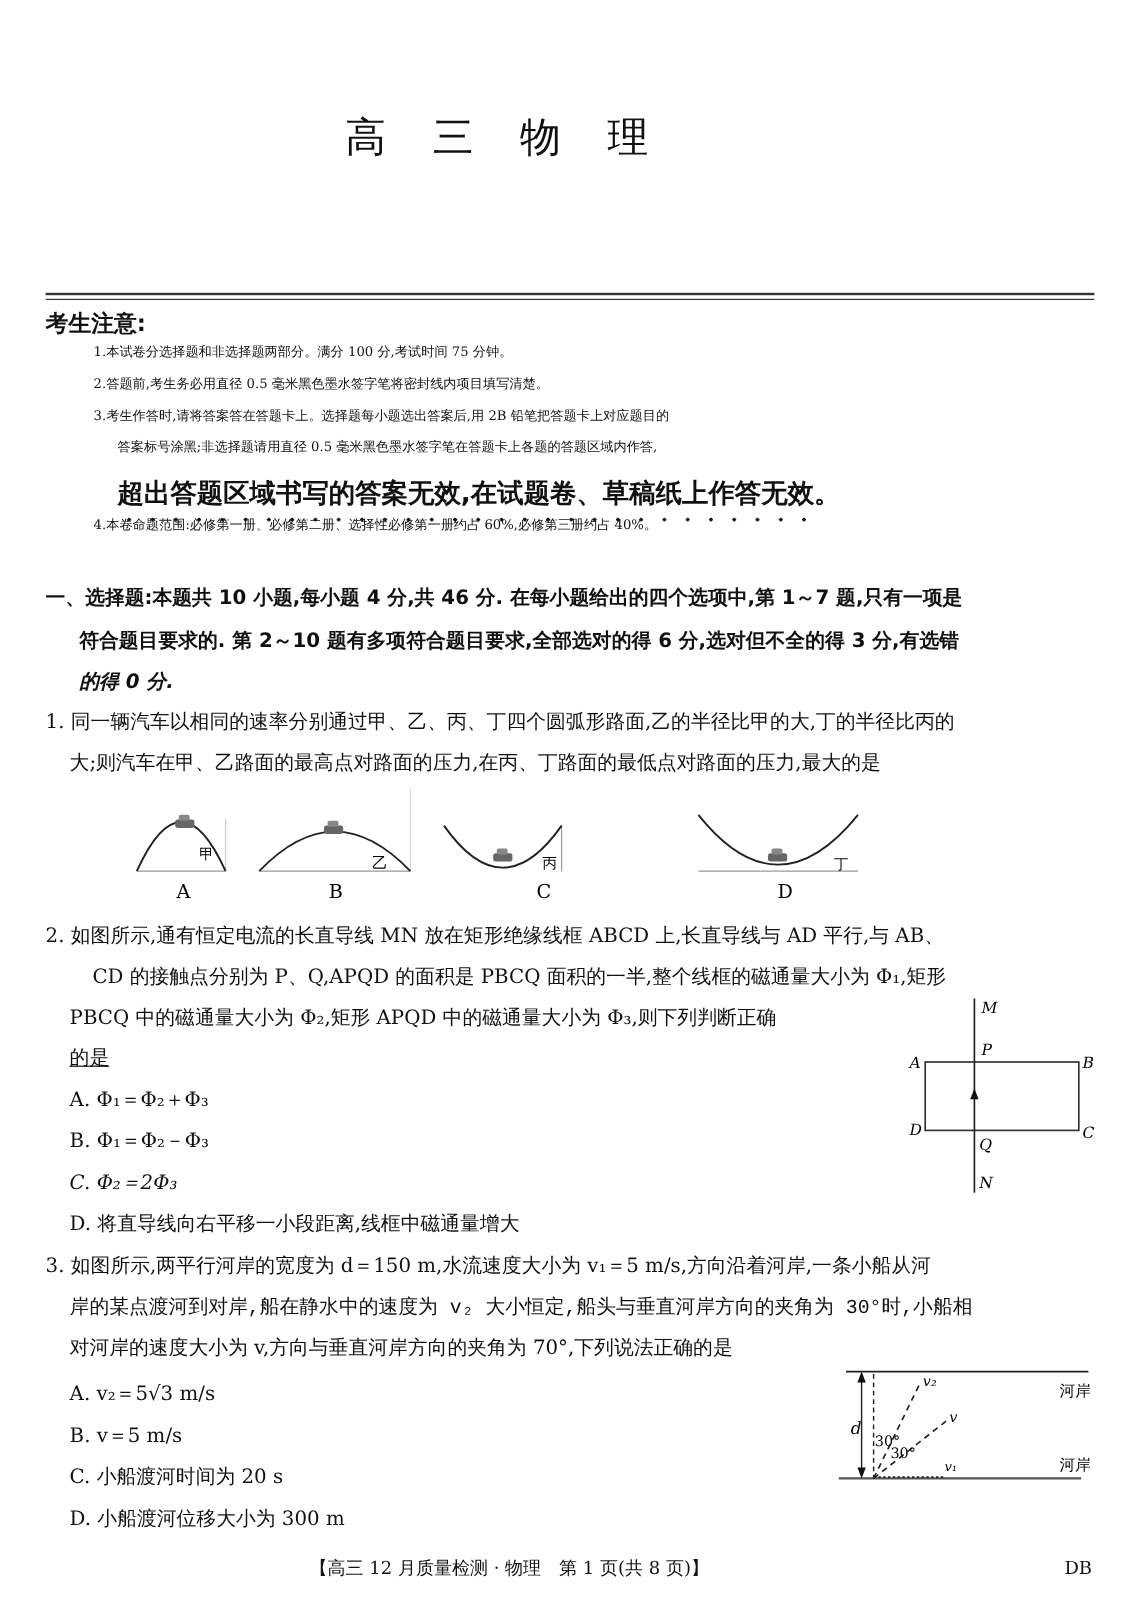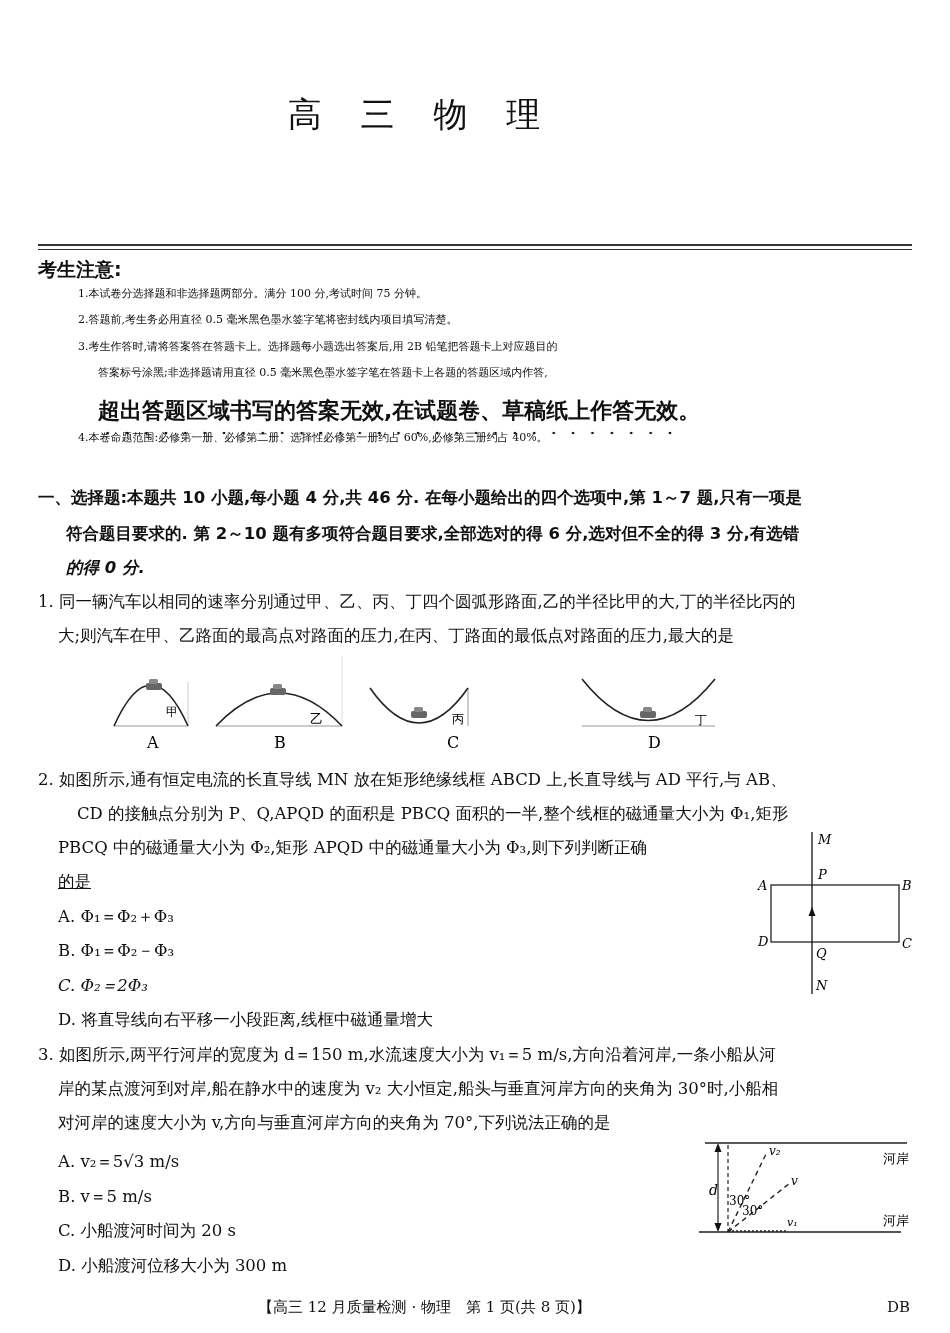--- a/index.html
+++ b/index.html
@@ -102,21 +102,21 @@
   <text x="68" y="51" font-size="13" font-style="italic">P</text>
   <text x="8" y="62" font-size="13" font-style="italic">A</text>
   <text x="152" y="62" font-size="13" font-style="italic">B</text>
   <text x="8" y="118" font-size="13" font-style="italic">D</text>
   <text x="152" y="120" font-size="13" font-style="italic">C</text>
   <text x="66" y="130" font-size="13" font-style="italic">Q</text>
   <text x="66" y="162" font-size="13" font-style="italic">N</text>
 </svg>
 
 <div class="abs q" style="left:38px;top:1044px;">3. 如图所示,两平行河岸的宽度为 d＝150 m,水流速度大小为 v₁＝5 m/s,方向沿着河岸,一条小船从河</div>
-<div class="abs q" style="left:58px;top:1078px;">岸的某点渡河到对岸,船在静水中的速度为 v₂ 大小恒定,船头与垂直河岸方向的夹角为 30°时,小船相</div>
+<div class="abs q" style="left:58px;top:1078px;font-family:Liberation Mono, monospace;">岸的某点渡河到对岸,船在静水中的速度为 v₂ 大小恒定,船头与垂直河岸方向的夹角为 30°时,小船相</div>
 <div class="abs q" style="left:58px;top:1112px;">对河岸的速度大小为 v,方向与垂直河岸方向的夹角为 70°,下列说法正确的是</div>
 <div class="abs q" style="left:58px;top:1151px;">A. v₂＝5√3  m/s</div>
 <div class="abs q" style="left:58px;top:1186px;">B. v＝5 m/s</div>
 <div class="abs q" style="left:58px;top:1220px;">C. 小船渡河时间为 20 s</div>
 <div class="abs q" style="left:58px;top:1255px;">D. 小船渡河位移大小为 300 m</div>
 
 <svg class="abs" style="left:695px;top:1135px;" width="230" height="105">
   <line x1="10" y1="8" x2="212" y2="8" stroke="#222" stroke-width="1.4"></line>
   <line x1="4" y1="97" x2="206" y2="97" stroke="#555" stroke-width="2"></line>
 

